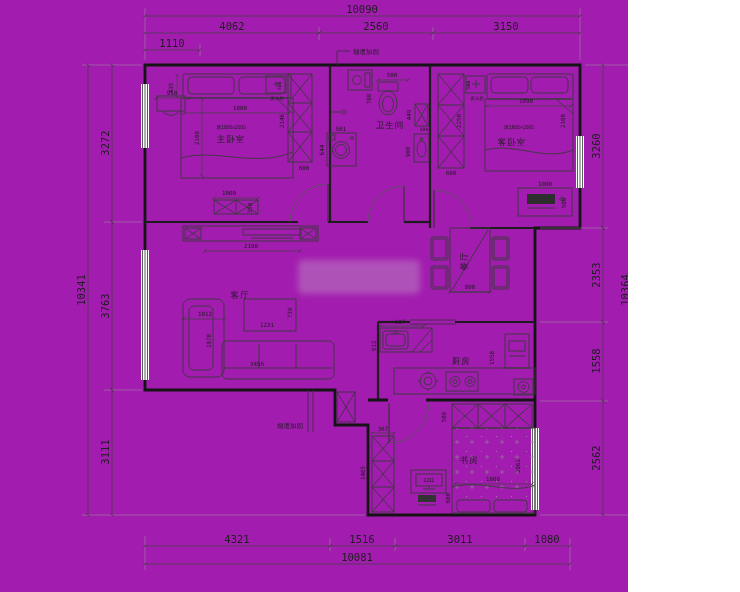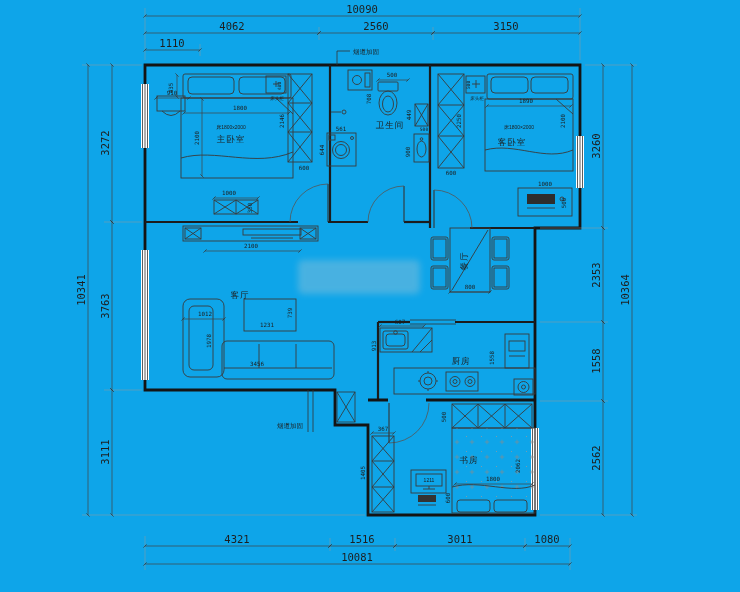--- a/index.html
+++ b/index.html
@@ -1,16 +1,16 @@
 <!DOCTYPE html>
 <html><head>
 <meta charset="utf-8">
 <style>
   html,body{margin:0;padding:0;background:#fff;}
-  .stage{position:relative;width:740px;height:592px;background:#0ea5e9;overflow:hidden;
+  .stage{position:relative;width:628px;height:592px;background:#a21caf;overflow:hidden;
          font-family:"Liberation Sans", sans-serif;}
   svg{position:absolute;left:0;top:0;}
   .wall{stroke:#141414;stroke-width:2.8;fill:none;}
   .wall2{stroke:#1c1c1c;stroke-width:2.2;fill:none;}
   .wall3{stroke:#141414;stroke-width:3;fill:none;}
   .furn{stroke:#3a3a3a;stroke-width:0.9;fill:none;}
   .thin{stroke:#333;stroke-width:0.8;fill:none;}
   .dimline{stroke:#444;stroke-width:0.7;fill:none;}
   .ext{stroke:#999;stroke-width:0.5;fill:none;}
   .arc{stroke:#555;stroke-width:0.8;fill:none;}

